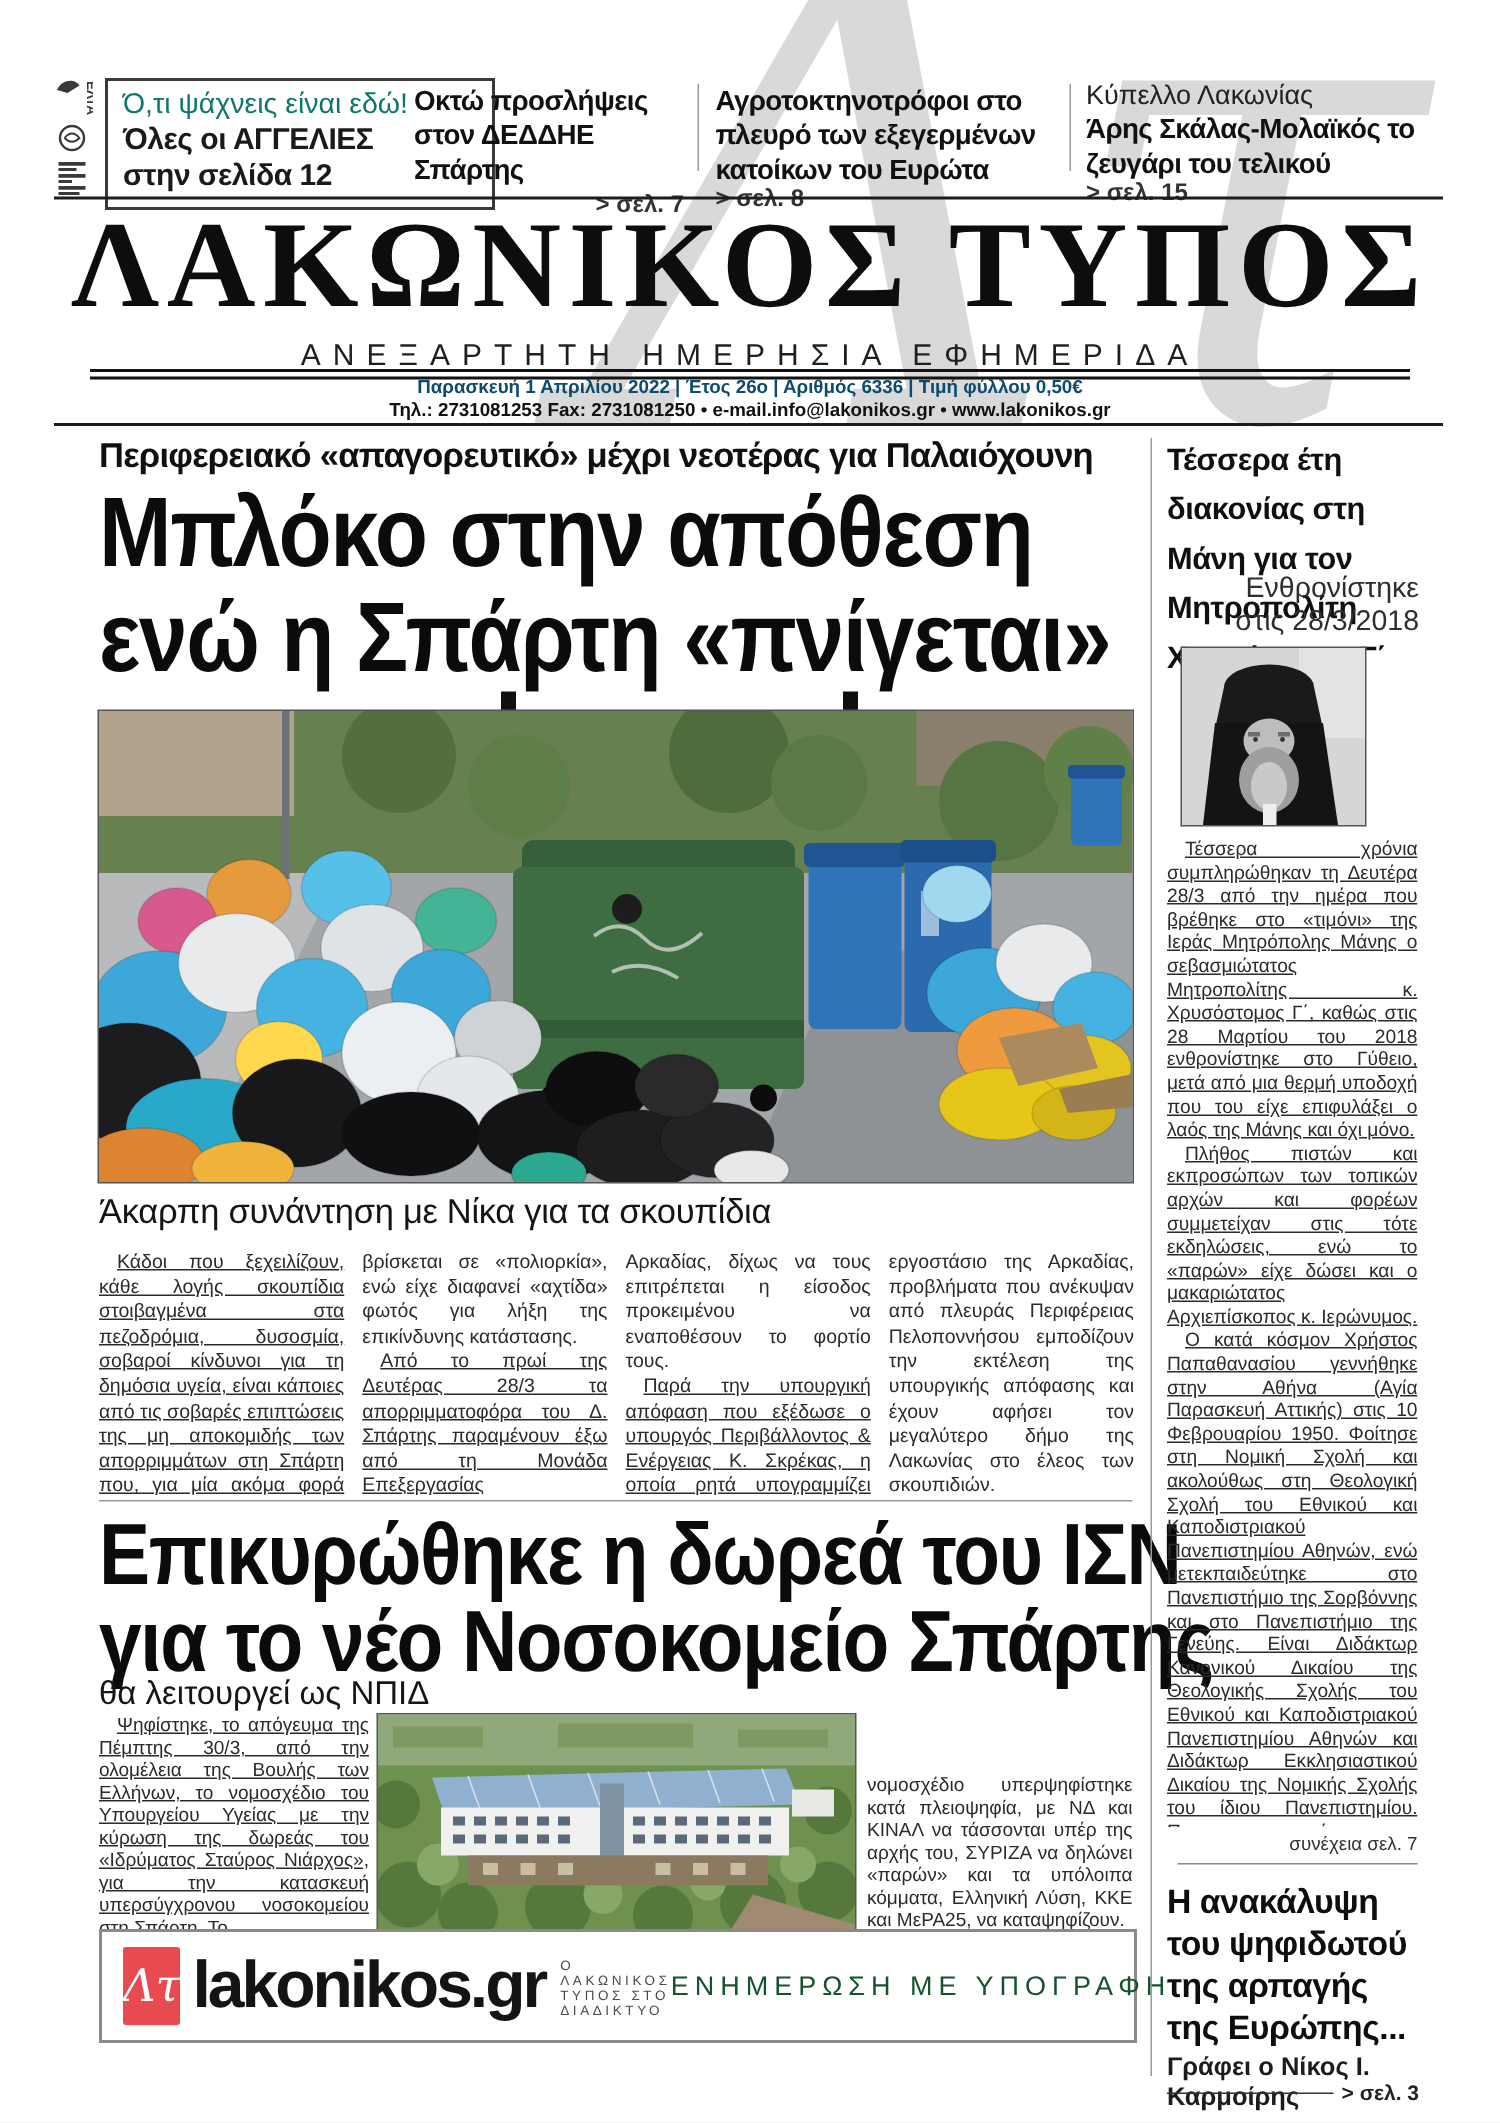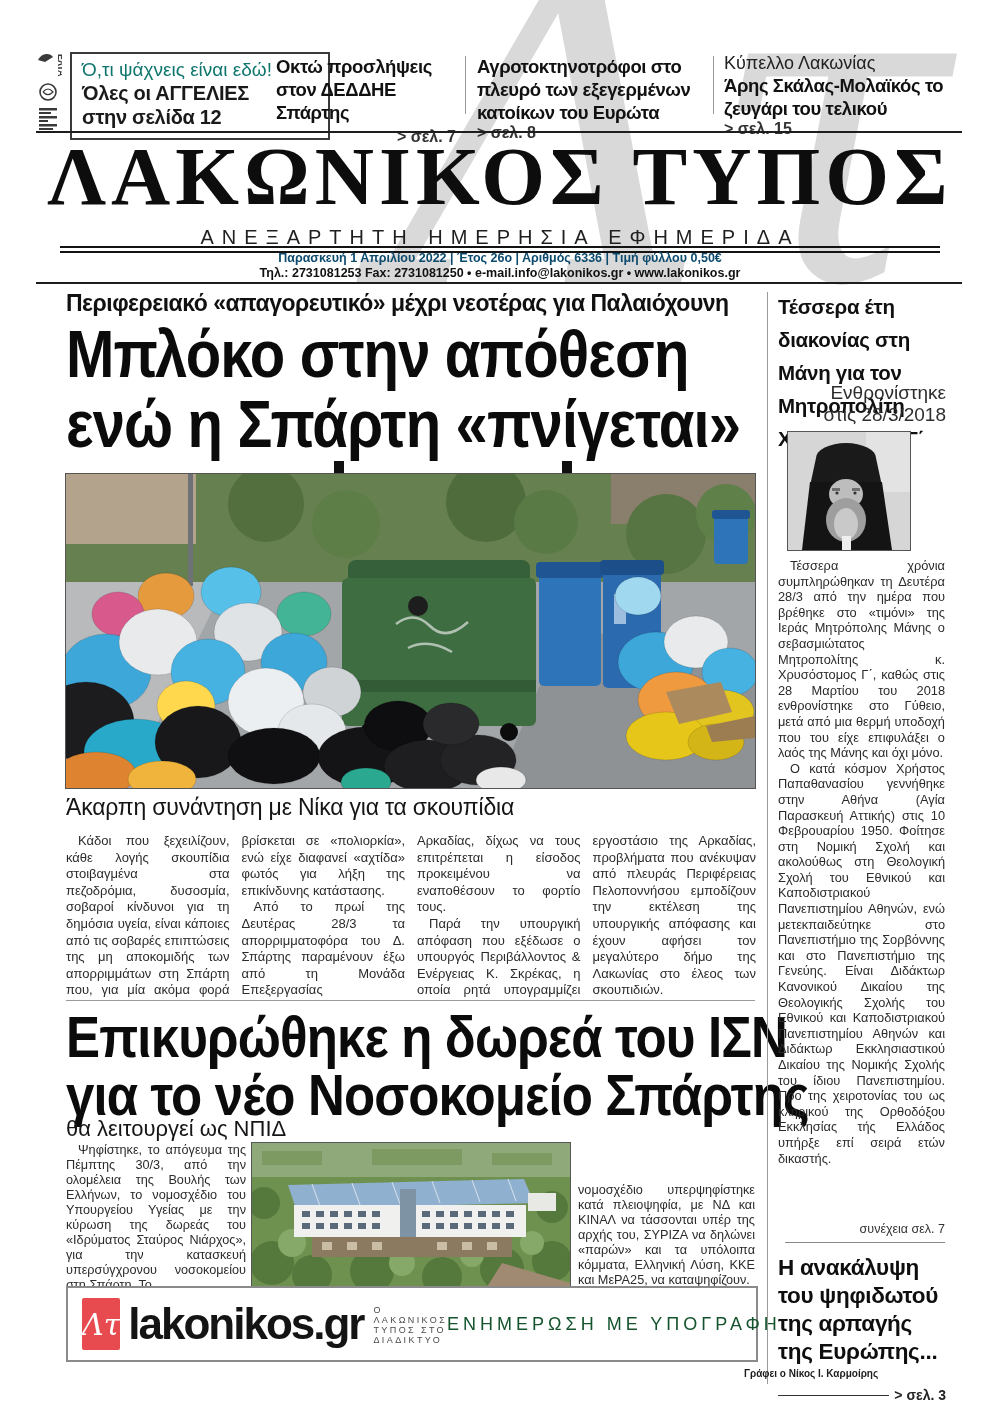--- a/index.html
+++ b/index.html
@@ -25,37 +25,37 @@
   .dateline{left:0;top:251px;width:1000px;text-align:center;font-size:12.5px;font-weight:bold;color:#0c4a6e;}
   .contact{left:0;top:266px;width:1000px;text-align:center;font-size:12.5px;font-weight:bold;color:#111;}
   
   .kicker{left:66px;top:290px;width:700px;font-size:23px;font-weight:bold;letter-spacing:-0.5px;color:#101010;}
   .h1line{left:66px;font-size:66px;font-weight:bold;letter-spacing:-1px;line-height:64px;color:#0b0b0b;
           transform:scaleX(0.88);transform-origin:0 0;white-space:nowrap;}
   .caption{left:66px;top:794px;width:690px;font-size:23px;color:#151515;letter-spacing:-0.2px;}
   .cols{left:66px;top:833px;width:690px;height:165px;display:flex;gap:12px;overflow:hidden;}
   .col{flex:1 1 0;font-size:13px;line-height:16.6px;text-align:justify;color:#2b2b2b;}
   .col p,.rc-body p,.sa-col p{margin:0;}
-  .indent{text-indent:12px;}
+  .indent{text-indent:12px;text-decoration:underline;}
   .cont{font-size:12.5px;color:#333;margin-top:2px;}
   
   .h2line{left:66px;font-size:58px;font-weight:bold;letter-spacing:-1px;line-height:58px;color:#0b0b0b;
           transform:scaleX(0.88);transform-origin:0 0;white-space:nowrap;}
   .subhead{left:66px;top:1116px;width:500px;font-size:22px;color:#161616;}
   .sa-col{font-size:12.7px;line-height:15px;text-align:justify;color:#2b2b2b;overflow:hidden;}
   
   .photo-frame{outline:1px solid #555;}
   .pole-mark{width:10px;height:13px;background:#101010;top:461px;}
   
   .rc-title{left:778px;top:290px;width:168px;font-size:20.5px;font-weight:bold;line-height:33px;letter-spacing:-0.3px;color:#101010;}
   .rc-sub{left:778px;top:382px;width:168px;font-size:19px;line-height:22px;color:#2e2e2e;text-align:right;}
   .rc-body{left:778px;top:558px;width:167px;height:660px;font-size:12.8px;line-height:15.6px;text-align:justify;color:#2b2b2b;overflow:hidden;}
   .rc-cont{left:778px;top:1222px;width:167px;font-size:12.5px;color:#333;text-align:right;}
   .rc2-title{left:778px;top:1254px;width:168px;font-size:22.5px;font-weight:bold;line-height:28px;letter-spacing:-0.3px;color:#0e0e0e;}
-  .rc2-byline{left:744px;top:1368px;width:168px;font-size:10px;font-weight:bold;color:#1c1c1c;}
+  .rc2-byline{left:778px;top:1368px;width:168px;font-size:17px;font-weight:bold;color:#1c1c1c;}
   .rc2-pageline{left:778px;top:1387px;width:168px;display:flex;align-items:center;gap:5px;}
   .rc2-dash{flex:1 1 auto;border-top:1.5px solid #333;height:0;}
   .rc2-page{font-size:14px;font-weight:bold;color:#222;white-space:nowrap;}
   
   .banner{left:66px;top:1286px;width:688px;height:72px;border:2px solid #8a8a8a;display:flex;align-items:center;background:#fff;}
   .banner-logo-sq{width:52px;height:52px;margin-left:14px;border-radius:2px;display:flex;align-items:center;justify-content:center;
                   font-family:"DejaVu Serif","Liberation Serif",serif;font-style:italic;font-size:30px;color:#fff;}
   .banner-logo-text{font-size:44px;font-weight:bold;letter-spacing:-2px;color:#141414;margin-left:8px;line-height:40px;}
   .banner-logo-wrap{display:flex;}
   .banner-tagline{font-size:9px;letter-spacing:2.4px;color:#4a4a4a;margin-left:10px;margin-top:1px;}
@@ -339,20 +339,21 @@
       <rect x="64" y="56" width="8" height="3" fill="#6e6e6e"></rect>
     <circle cx="49" cy="61" r="1.6" fill="#333"></circle>
       <circle cx="67" cy="61" r="1.6" fill="#333"></circle>
     <ellipse cx="58" cy="88" rx="20" ry="22" fill="#9e9e9e"></ellipse>
     <ellipse cx="58" cy="92" rx="12" ry="16" fill="#c9c9c9"></ellipse>
     <rect x="54" y="104" width="9" height="14" fill="#efefef"></rect>
   </svg>
 
   <div class="abs rc-body">
     <p class="indent">Τέσσερα χρόνια συμπληρώθηκαν τη Δευτέρα 28/3 από την ημέρα που βρέθηκε στο «τιμόνι» της Ιεράς Μητρόπολης Μάνης ο σεβασμιώτατος Μητροπολίτης κ. Χρυσόστομος Γ΄, καθώς στις 28 Μαρτίου του 2018 ενθρονίστηκε στο Γύθειο, μετά από μια θερμή υποδοχή που του είχε επιφυλάξει ο λαός της Μάνης και όχι μόνο.</p>
+    <p class="indent">Πλήθος πιστών και εκπροσώπων των τοπικών αρχών και φορέων συμμετείχαν στις τότε εκδηλώσεις, ενώ το «παρών» είχε δώσει και ο μακαριώτατος Αρχιεπίσκοπος κ. Ιερώνυμος.</p>
     <p class="indent">Ο κατά κόσμον Χρήστος Παπαθανασίου γεννήθηκε στην Αθήνα (Αγία Παρασκευή Αττικής) στις 10 Φεβρουαρίου 1950. Φοίτησε στη Νομική Σχολή και ακολούθως στη Θεολογική Σχολή του Εθνικού και Καποδιστριακού Πανεπιστημίου Αθηνών, ενώ μετεκπαιδεύτηκε στο Πανεπιστήμιο της Σορβόννης και στο Πανεπιστήμιο της Γενεύης. Είναι Διδάκτωρ Κανονικού Δικαίου της Θεολογικής Σχολής του Εθνικού και Καποδιστριακού Πανεπιστημίου Αθηνών και Διδάκτωρ Εκκλησιαστικού Δικαίου της Νομικής Σχολής του ίδιου Πανεπιστημίου. Προ της χειροτονίας του ως κληρικού της Ορθοδόξου Εκκλησίας τής Ελλάδος υπήρξε επί σειρά ετών δικαστής.</p>
   </div>
   <div class="abs rc-cont">συνέχεια σελ. 7</div>
 
   <div class="abs" style="left:785px;top:1242px;width:160px;height:1px;background:#8a8a8a;"></div>
 
   <div class="abs rc2-title">Η ανακάλυψη του ψηφιδωτού της αρπαγής της Ευρώπης...</div>
   <div class="abs rc2-byline">Γράφει ο Νίκος Ι. Καρμοίρης</div>
   <div class="abs rc2-pageline">
     <div class="rc2-dash"></div>

